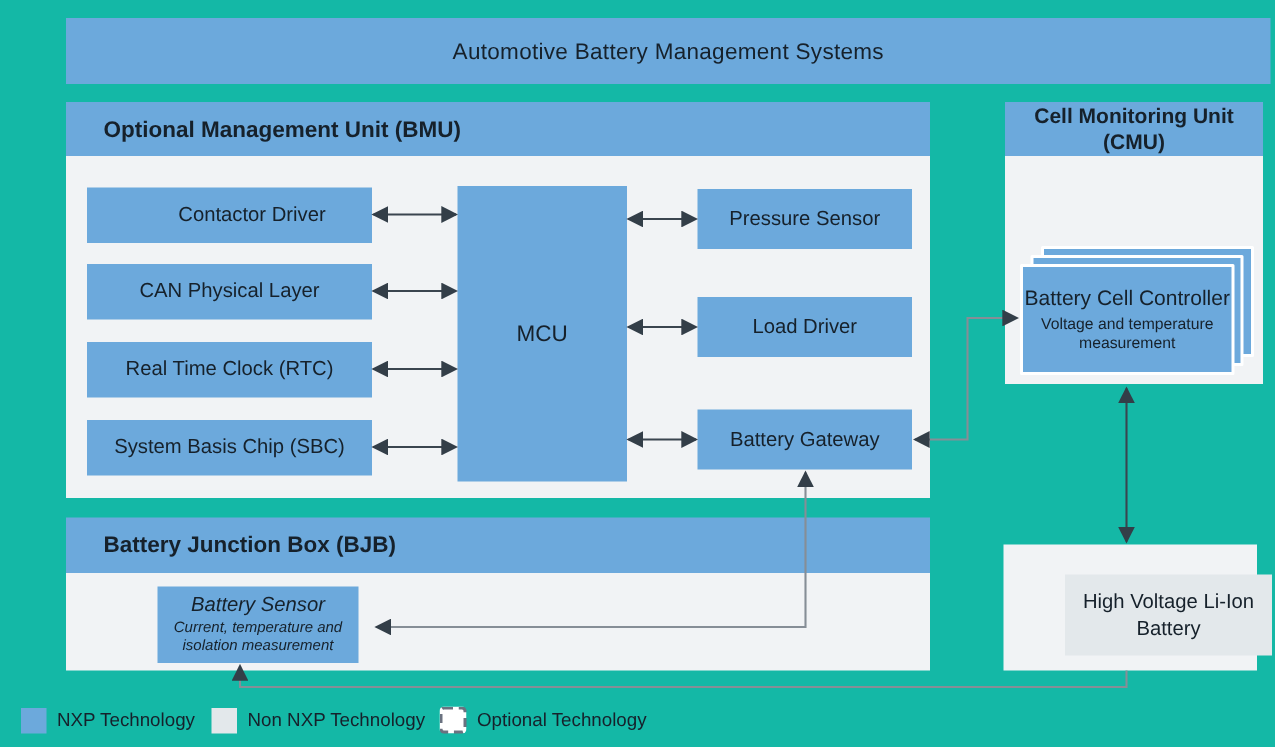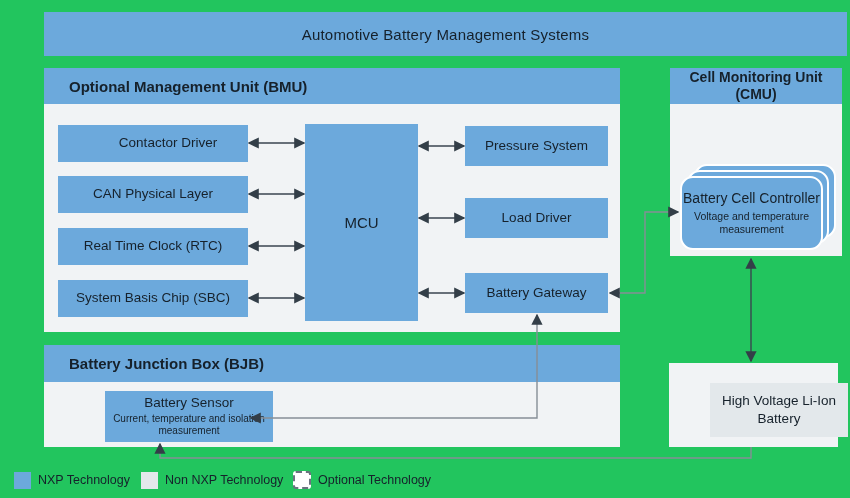--- a/index.html
+++ b/index.html
@@ -5,31 +5,31 @@
   :root{
     --nxp-blue:#6CA9DC;
     --panel-gray:#F1F3F5;
     --non-nxp-gray:#E3E8EB;
     --line-gray:#868E96;
     --line-dark:#3A454F;
     --text-dark:#16212B;
   }
   html,body{margin:0;padding:0;background:#fff;}
   body{font-family:"Liberation Sans", sans-serif;color:var(--text-dark);}
-  .stage{position:relative;width:850px;height:498px;background:#22c55e;overflow:hidden;}
+  .stage{position:relative;width:850px;height:498px;background:#14b8a6;overflow:hidden;}
   .abs{position:absolute;box-sizing:border-box;}
   .blue{background:var(--nxp-blue);}
   .graypanel{background:var(--panel-gray);}
   .center{display:flex;align-items:center;justify-content:center;text-align:center;}
   .banner{font-size:15px;letter-spacing:.2px;}
   .section-header{display:flex;align-items:center;font-weight:bold;font-size:15px;padding-left:25px;}
   .section-header.centered{justify-content:center;text-align:center;padding-left:0;font-size:14px;line-height:1.25;}
   .bluebox{font-size:13.5px;line-height:1.2;}
   .mcu{font-size:15px;}
-  .card{background:var(--nxp-blue);border:2px solid #fff;border-radius:13px;}
+  .card{background:var(--nxp-blue);border:2px solid #fff;border-radius:1px;}
   .card-main{display:flex;flex-direction:column;align-items:center;justify-content:center;text-align:center;}
   .card-title{font-size:14px;line-height:1.15;}
   .card-sub{font-size:10.5px;line-height:1.2;margin-top:4px;}
   .sensor{display:flex;flex-direction:column;align-items:center;justify-content:center;text-align:center;}
   .sensor-title{font-size:13.5px;line-height:1.1;}
   .sensor-sub{font-size:10px;line-height:1.2;margin-top:2px;}
   .hv-inner{background:var(--non-nxp-gray);font-size:13.5px;line-height:1.35;}
   .legend-item{position:absolute;top:471px;height:18px;display:flex;align-items:center;gap:7px;}
   .swatch{width:17px;height:17px;flex:0 0 auto;}
   .swatch.nxp{background:var(--nxp-blue);}
@@ -63,21 +63,21 @@
   </div>
   <div class="abs blue center bluebox" style="left:58px;top:280px;width:190px;height:37px;">
     <span>System Basis Chip (SBC)</span>
   </div>
 
   <div class="abs blue center mcu" style="left:305px;top:124px;width:113px;height:197px;">
     <span>MCU</span>
   </div>
 
   <div class="abs blue center bluebox" style="left:465px;top:126px;width:143px;height:40px;">
-    <span>Pressure System</span>
+    <span>Pressure Sensor</span>
   </div>
   <div class="abs blue center bluebox" style="left:465px;top:198px;width:143px;height:40px;">
     <span>Load Driver</span>
   </div>
   <div class="abs blue center bluebox" style="left:465px;top:273px;width:143px;height:40px;">
     <span>Battery Gateway</span>
   </div>
 
   <div class="abs blue section-header centered" style="left:670px;top:68px;width:172px;height:36px;">
     <span>Cell Monitoring Unit (CMU)</span>
@@ -89,21 +89,21 @@
   <div class="abs card card-main" style="left:680px;top:176px;width:143px;height:74px;">
     <span class="card-title">Battery Cell Controller</span>
     <span class="card-sub">Voltage and temperature measurement</span>
   </div>
 
   <div class="abs blue section-header" style="left:44px;top:345px;width:576px;height:37px;">
     <span>Battery Junction Box (BJB)</span>
   </div>
   <div class="abs graypanel" style="left:44px;top:382px;width:576px;height:65px;"></div>
 
-  <div class="abs blue sensor" style="left:105px;top:391px;width:168px;height:51px;">
+  <div class="abs blue sensor" style="left:105px;top:391px;width:134px;height:51px;font-style:italic;">
     <span class="sensor-title">Battery Sensor</span>
     <span class="sensor-sub">Current, temperature and isolation measurement</span>
   </div>
 
   <div class="abs graypanel" style="left:669px;top:363px;width:169px;height:84px;"></div>
   <div class="abs center hv-inner" style="left:710px;top:383px;width:138px;height:54px;">
     <span>High Voltage Li-Ion Battery</span>
   </div>
 
   <svg class="overlay" width="850" height="498" viewBox="0 0 850 498">

